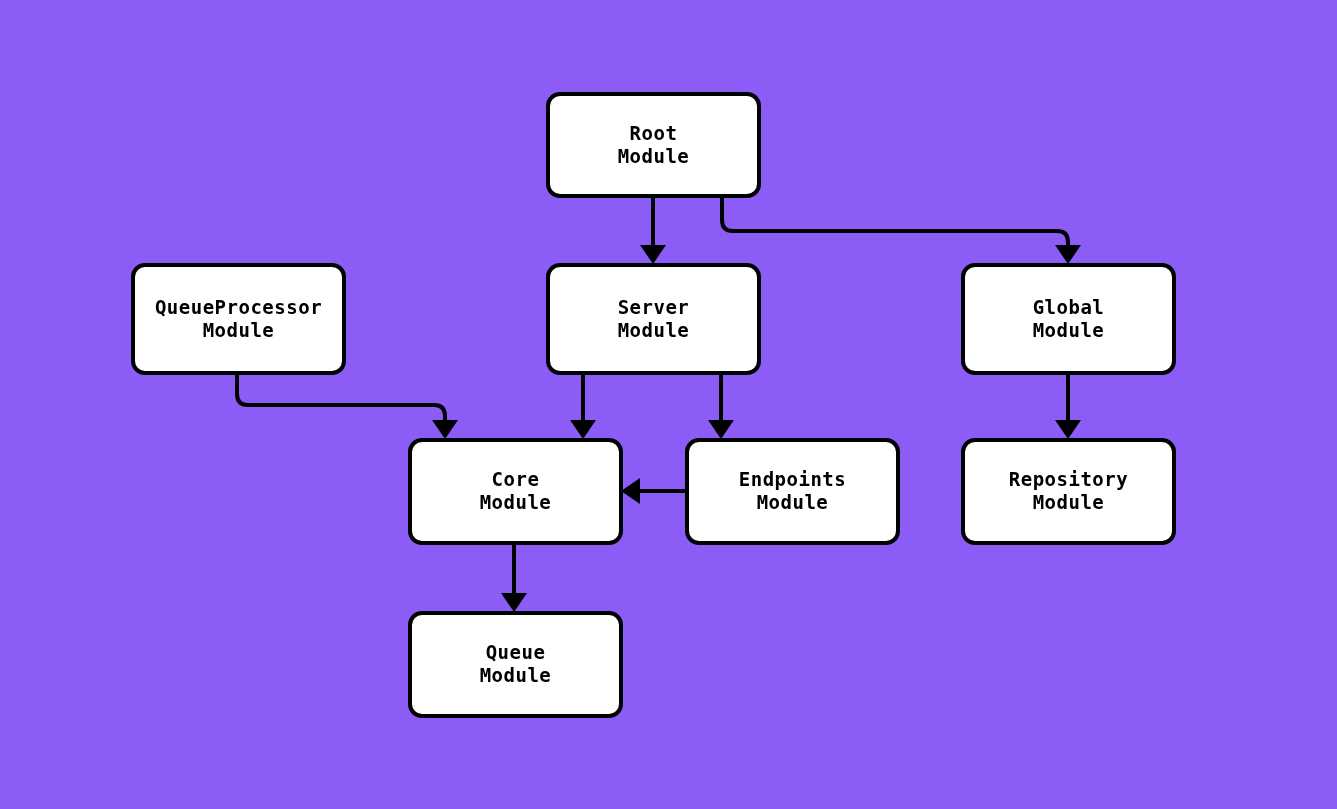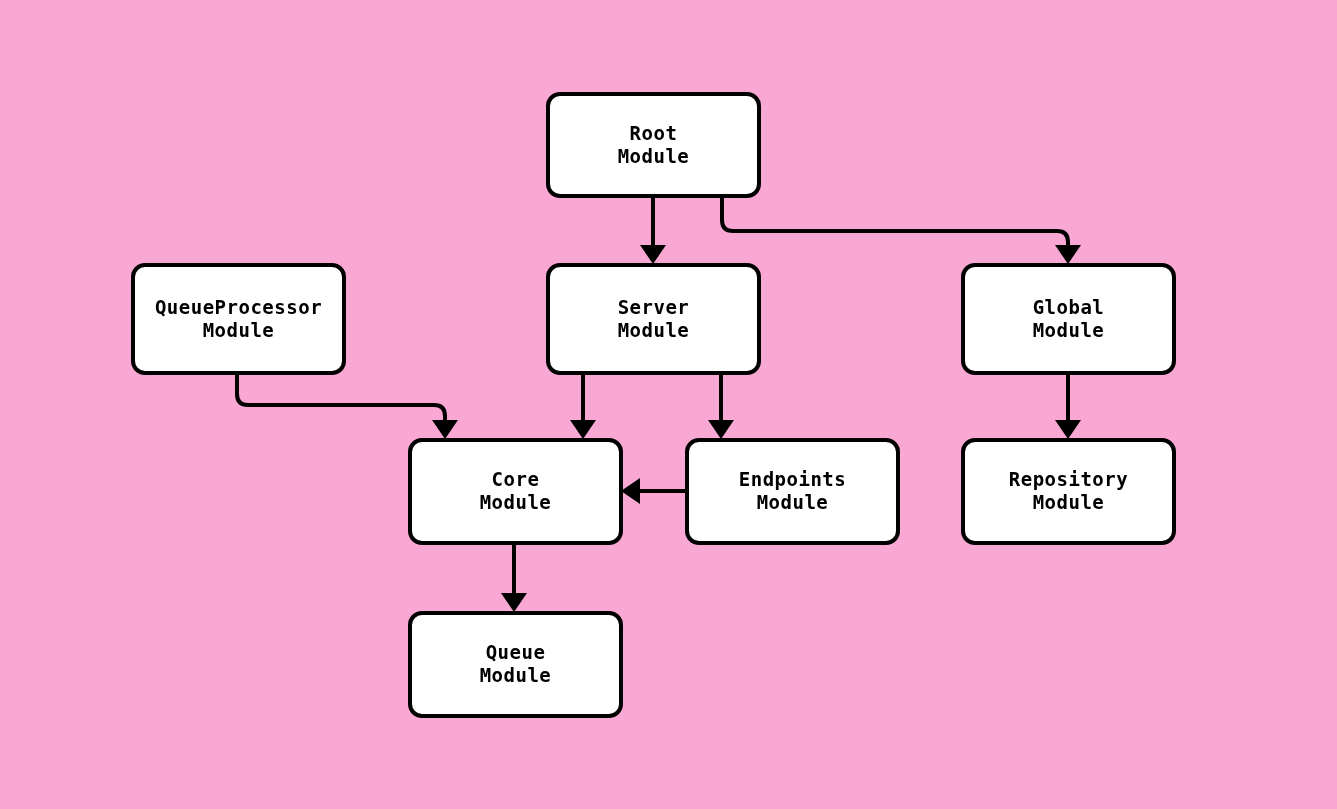--- a/index.html
+++ b/index.html
@@ -11,21 +11,21 @@
   body {
     width: 1337px;
     height: 809px;
     overflow: hidden;
     font-family: "DejaVu Sans Mono", "Liberation Mono", monospace;
   }
   #diagram-root {
     position: relative;
     width: 1337px;
     height: 809px;
-    background: #f9a8d4;
+    background: #8b5cf6;
   }
   svg#flow-svg {
     position: absolute;
     top: 0;
     left: 0;
     width: 1337px;
     height: 809px;
     display: block;
   }
   .node-box {

